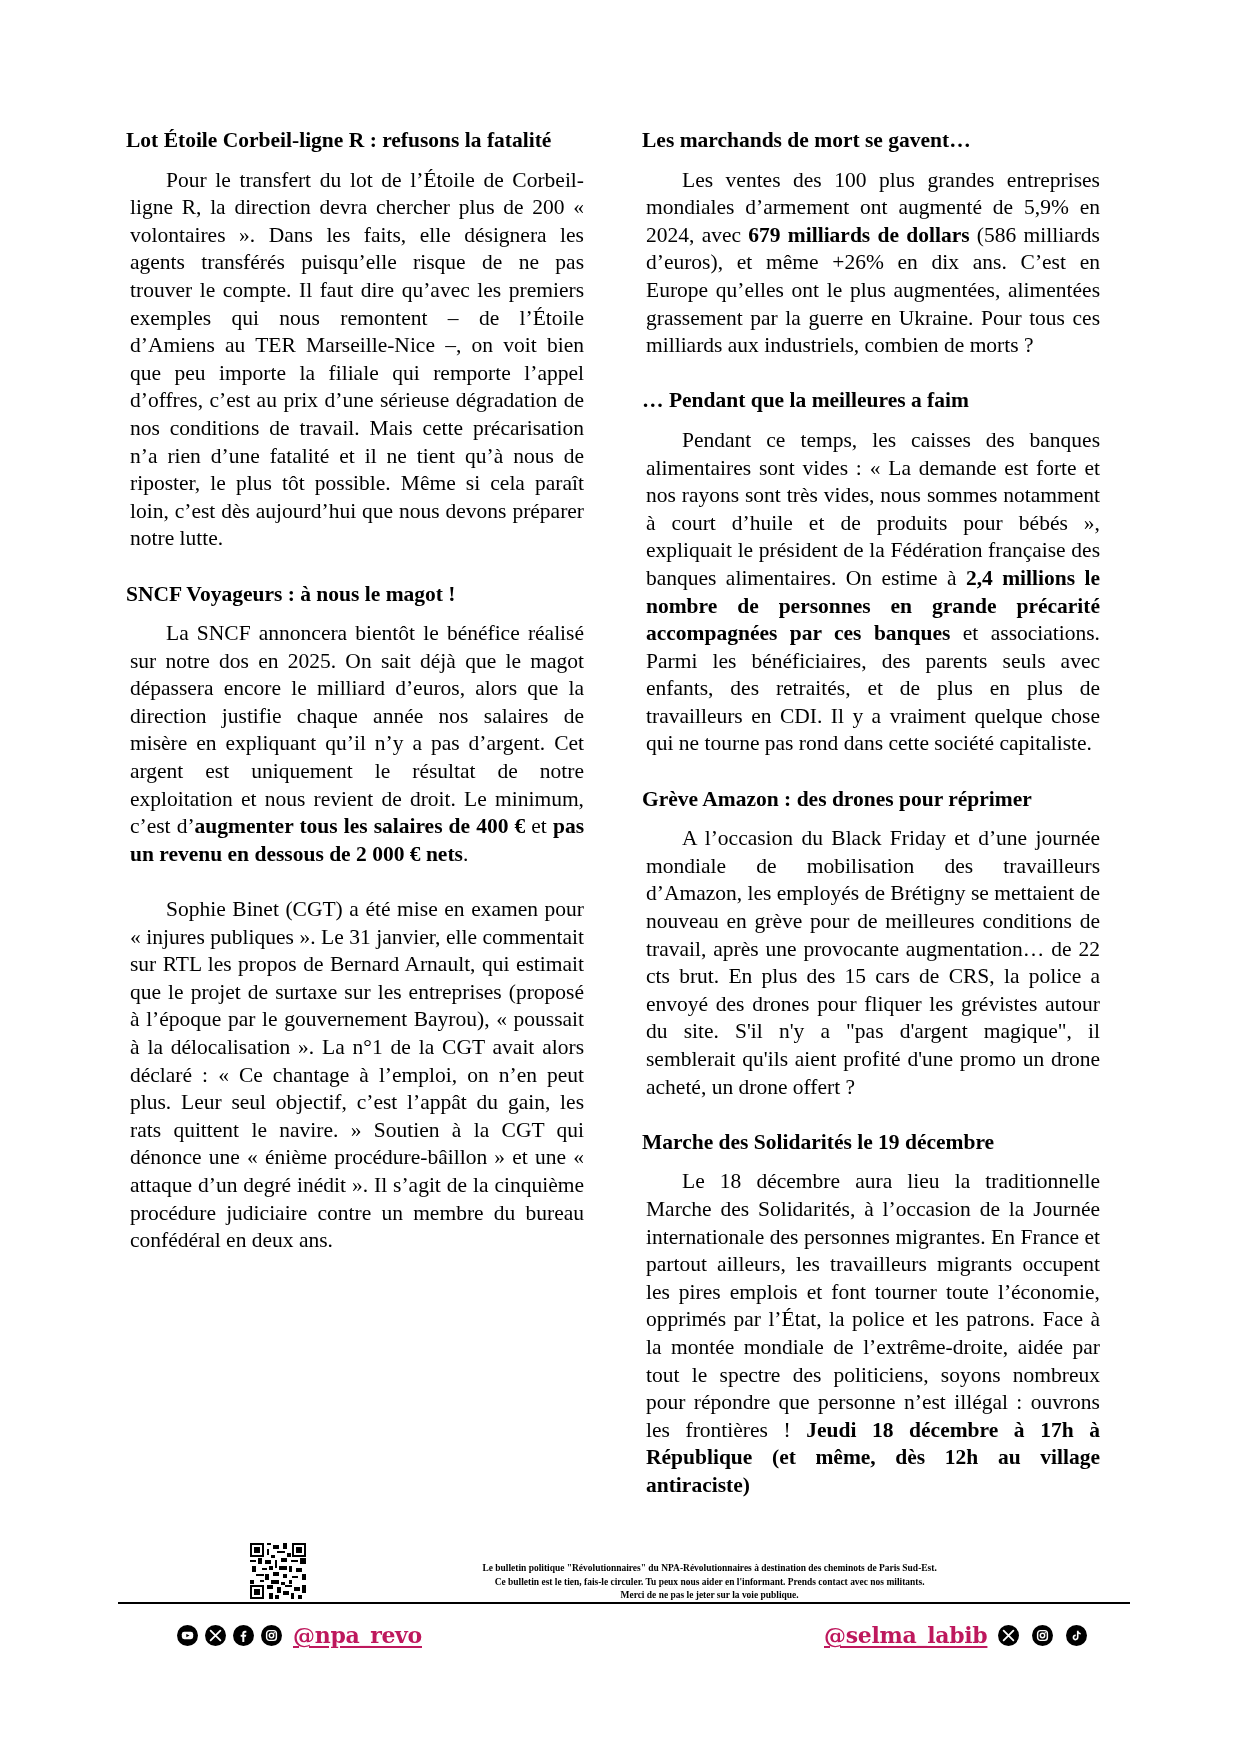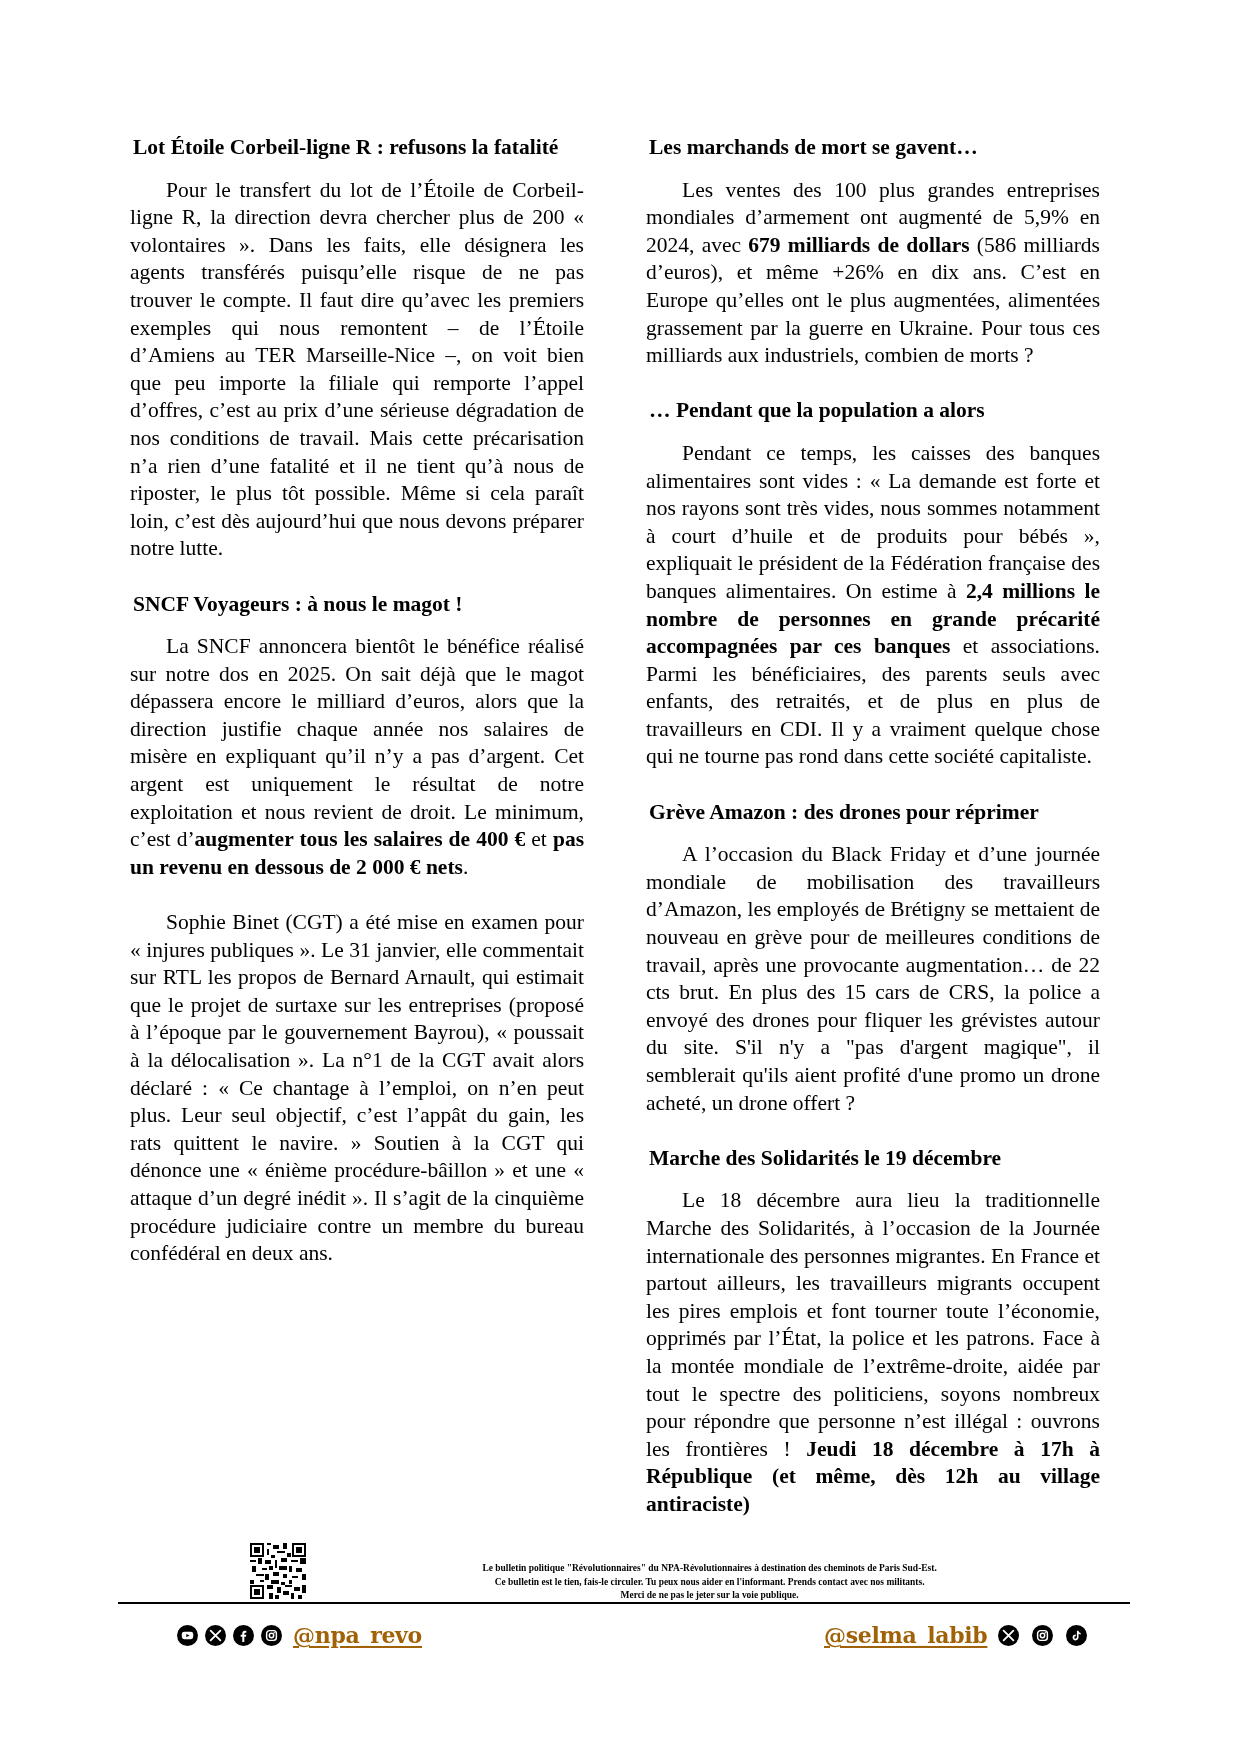--- a/index.html
+++ b/index.html
@@ -2,33 +2,33 @@
 <html><head>
 <meta charset="utf-8">
 <style>
   html, body { margin:0; padding:0; background:#ffffff; }
   body { width:1241px; height:1754px; position:relative; overflow:hidden; color:#000; }
   .col { position:absolute; top:119px; width:478px; font-family:"Liberation Serif", serif; font-size:21.5px; line-height:27.6px; }
   .col.left { left:118px; }
   .col.right { left:634px; }
   .article { margin:0 0 27.6px 0; }
   .article:last-child { margin-bottom:0; }
-  .article h2 { font-size:21.5px; line-height:27.6px; font-weight:bold; margin:15px; white-space:nowrap; }
+  .article h2 { font-size:21.5px; line-height:27.6px; font-weight:bold; margin:8px; white-space:nowrap; }
   .article p { margin:12px; text-align:justify; text-indent:36px; }
   .article p b { font-weight:bold; }
   .footer-box { position:absolute; left:118px; top:1540px; width:1012px; height:62px; }
   .qr { position:absolute; left:132px; top:2px; width:56px; height:58px; }
   .foot-text { position:absolute; left:196px; top:21px; width:790px; text-align:center; font-family:"Liberation Serif", serif; font-weight:bold; font-size:11px; line-height:13.5px; transform:scaleX(0.86); transform-origin:left top; width:920px; }
   .rule { position:absolute; left:118px; top:1602px; width:1012px; height:2px; background:#000; }
   .social { position:absolute; top:1619px; height:32px; display:flex; align-items:center; gap:7px; font-family:"DejaVu Serif", serif; font-size:22px; font-weight:bold; }
   .social.left { left:177px; }
   .social.right { left:820px;text-align:center; }
   .sicon { width:21px; height:21px; border-radius:50%; background:#000; display:inline-flex; align-items:center; justify-content:center; }
   .sicon svg { width:13px; height:13px; }
-  .handle { text-decoration:underline; text-decoration-thickness:2px; text-underline-offset:3px; color:#a16207; margin:0 4px; letter-spacing:-0.3px; }
+  .handle { text-decoration:underline; text-decoration-thickness:2px; text-underline-offset:3px; color:#be185d; margin:0 4px; letter-spacing:-0.3px; }
 </style>
 </head>
 <body>
 
 <div class="col left" id="left-col">
     <section class="article">
       <h2>Lot Étoile Corbeil-ligne R : refusons la fatalité</h2>
       <p><span>Pour le transfert du lot de l’Étoile de Corbeil-ligne R, la direction devra chercher plus de 200 « volontaires ». Dans les faits, elle désignera les agents transférés puisqu’elle risque de ne pas trouver le compte. Il faut dire qu’avec les premiers exemples qui nous remontent – de l’Étoile d’Amiens au TER Marseille-Nice –, on voit bien que peu importe la filiale qui remporte l’appel d’offres, c’est au prix d’une sérieuse dégradation de nos conditions de travail. Mais cette précarisation n’a rien d’une fatalité et il ne tient qu’à nous de riposter, le plus tôt possible. Même si cela paraît loin, c’est dès aujourd’hui que nous devons préparer notre lutte.</span></p>
     </section>
     <section class="article">
@@ -40,21 +40,21 @@
     <section class="article">
       <p><span>Sophie Binet (CGT) a été mise en examen pour « injures publiques ». Le 31 janvier, elle commentait sur RTL les propos de Bernard Arnault, qui estimait que le projet de surtaxe sur les entreprises (proposé à l’époque par le gouvernement Bayrou), « poussait à la délocalisation ». La n°1 de la CGT avait alors déclaré : « Ce chantage à l’emploi, on n’en peut plus. Leur seul objectif, c’est l’appât du gain, les rats quittent le navire. » Soutien à la CGT qui dénonce une « énième procédure-bâillon » et une « attaque d’un degré inédit ». Il s’agit de la cinquième procédure judiciaire contre un membre du bureau confédéral en deux ans.</span></p>
     </section>
   </div>
 <div class="col right" id="right-col">
     <section class="article">
       <h2>Les marchands de mort se gavent…</h2>
       <p><span>Les ventes des 100 plus grandes entreprises mondiales d’armement ont augmenté de 5,9% en 2024, avec </span><b>679 milliards de dollars</b><span> (586 milliards d’euros), et même +26% en dix ans. C’est en Europe qu’elles ont le plus augmentées, alimentées grassement par la guerre en Ukraine. Pour tous ces milliards aux industriels, combien de morts ?</span></p>
     </section>
     <section class="article">
-      <h2>… Pendant que la population a alors</h2>
+      <h2>… Pendant que la meilleures a faim</h2>
       <p><span>Pendant ce temps, les caisses des banques alimentaires sont vides : « La demande est forte et nos rayons sont très vides, nous sommes notamment à court d’huile et de produits pour bébés », expliquait le président de la Fédération française des banques alimentaires. On estime à </span><b>2,4 millions le nombre de personnes en grande précarité accompagnées par ces banques</b><span> et associations. Parmi les bénéficiaires, des parents seuls avec enfants, des retraités, et de plus en plus de travailleurs en CDI. Il y a vraiment quelque chose qui ne tourne pas rond dans cette société capitaliste.</span></p>
     </section>
     <section class="article">
       <h2>Grève Amazon : des drones pour réprimer</h2>
       <p><span>A l’occasion du Black Friday et d’une journée mondiale de mobilisation des travailleurs d’Amazon, les employés  de Brétigny se mettaient de nouveau en grève pour de meilleures conditions de travail, après une provocante augmentation… de 22 cts brut. En plus des 15 cars de CRS, la police a envoyé des drones pour fliquer les grévistes autour du site. S'il n'y a "pas d'argent magique", il semblerait qu'ils aient profité d'une promo un drone acheté, un drone offert ?</span></p>
     </section>
     <section class="article">
       <h2>Marche des Solidarités le 19 décembre</h2>
       <p><span>Le 18 décembre aura lieu la traditionnelle Marche des Solidarités, à l’occasion de la Journée internationale des personnes migrantes. En France et partout ailleurs, les travailleurs migrants occupent les pires emplois et font tourner toute l’économie, opprimés par l’État, la police et les patrons. Face à la montée mondiale de l’extrême-droite, aidée par tout le spectre des politiciens, soyons nombreux pour répondre que personne n’est illégal : ouvrons les frontières ! </span><b>Jeudi 18 décembre à 17h à République (et même, dès 12h au village antiraciste)</b></p>
     </section>

